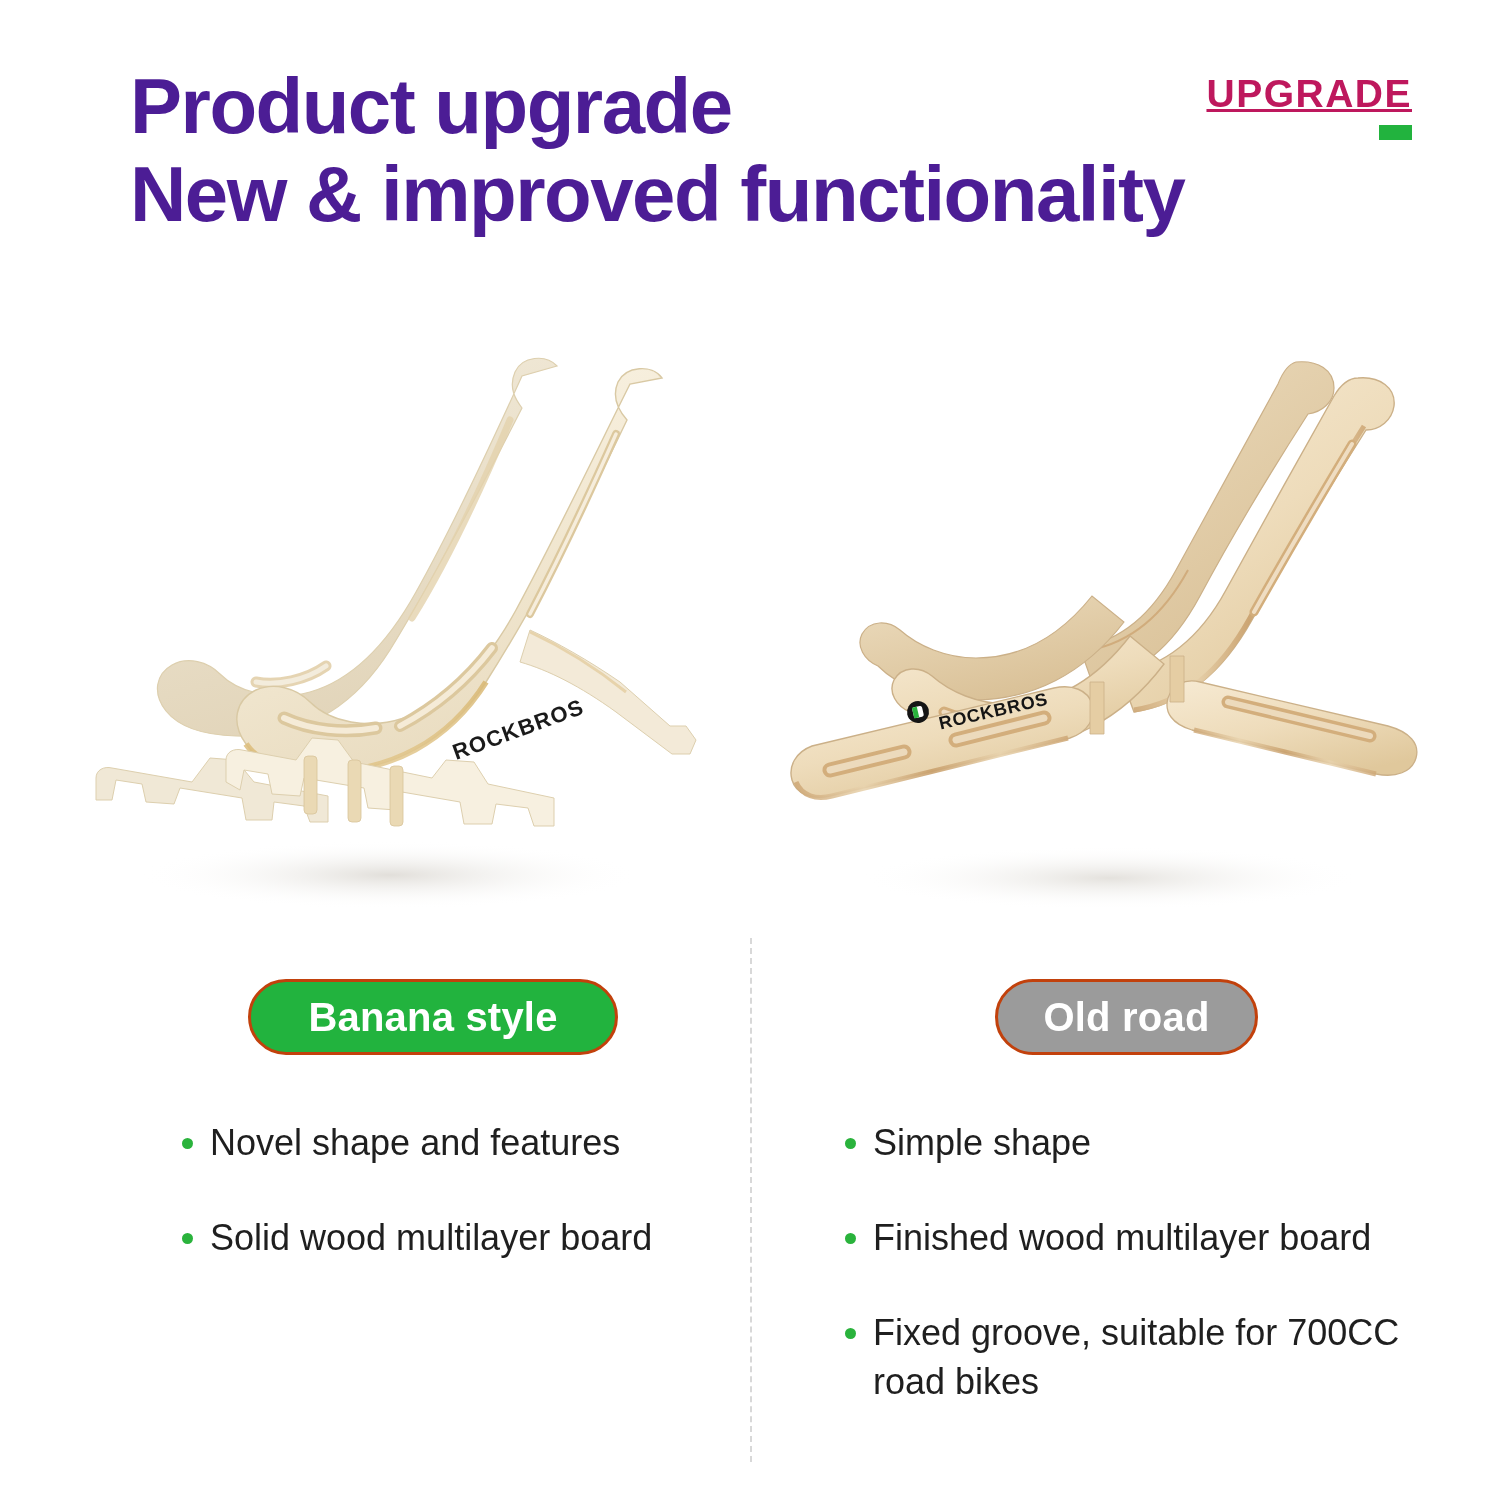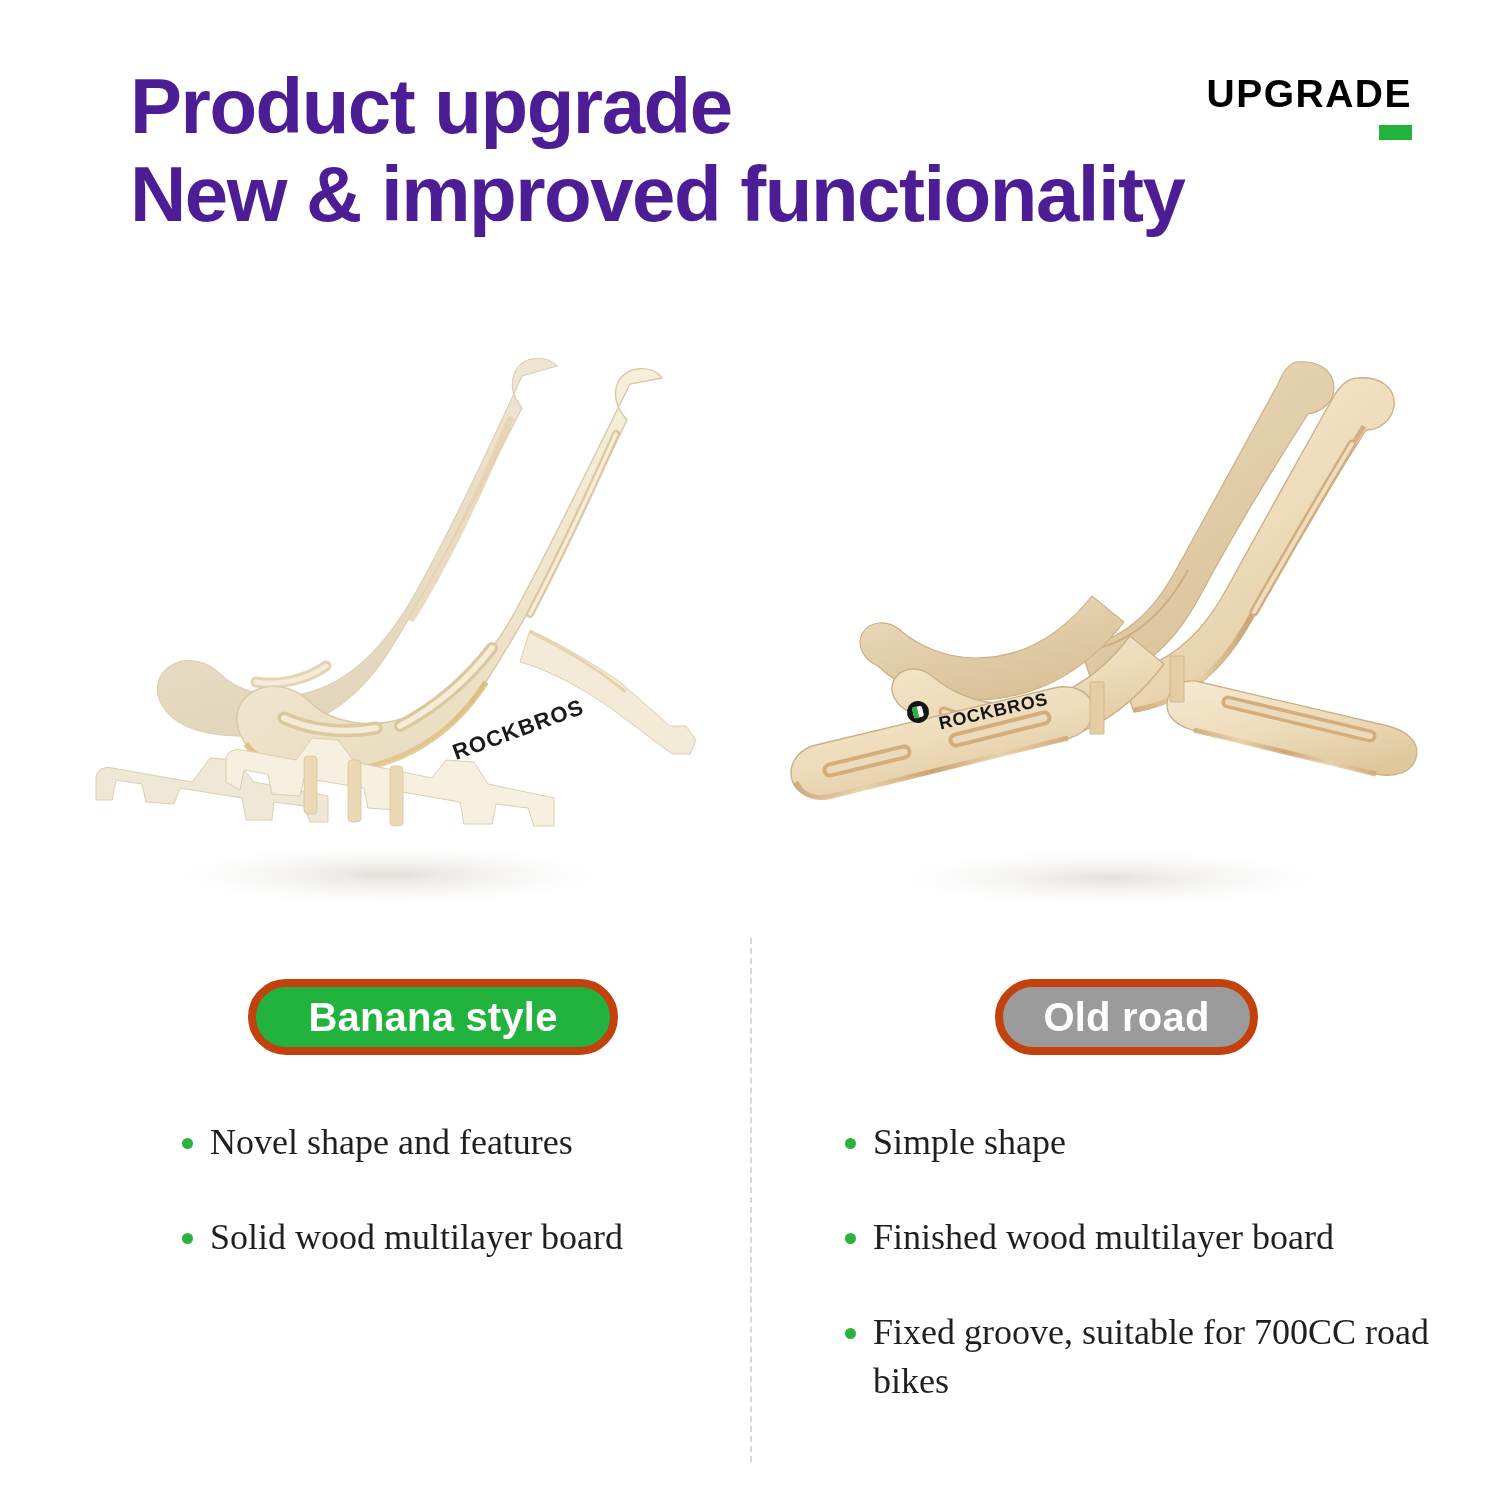--- a/index.html
+++ b/index.html
@@ -37,23 +37,24 @@
 
   .upgrade-badge {
     position: absolute;
     right: 88px;
     top: 72px;
     text-align: right;
   }
   .upgrade-text {
     font-size: 39px;
     font-weight: bold;
-    color: #000000;
+    color: #be185d;
     letter-spacing: 1.5px;
     line-height: 44px;
+    text-decoration: underline;
   }
   .upgrade-bar {
     width: 33px;
     height: 15px;
     background: #22b33e;
     margin-left: auto;
     margin-top: 9px;
   }
 
   
@@ -75,21 +76,21 @@
   .stage.left  { left: 60px;  width: 690px; }
   .stage.right { left: 760px; width: 700px; }
 
   .stage svg { display: block; width: 100%; height: 100%; }
 
   
   .pill {
     position: absolute;
     height: 76px;
     border-radius: 38px;
-    border: 8px solid #c2410c;
+    border: 3px solid #c2410c;
     display: flex;
     align-items: center;
     justify-content: center;
     color: #ffffff;
     font-size: 40px;
     font-weight: bold;
     letter-spacing: 0.2px;
   }
   .pill-banana {
     left: 248px;
@@ -120,21 +121,20 @@
     border-radius: 50%;
     background: #2ab33c;
     flex: 0 0 11px;
     margin-top: 20px;
     margin-right: 17px;
   }
   .feature-text {
     font-size: 36px;
     line-height: 49px;
     color: #1f1f1f;
-    font-family: Liberation Serif, serif;
   }
 </style>
 </head>
 <body>
 
 <div id="page">
 
   <div class="title-block">
     <div class="title-line">Product upgrade</div>
     <div class="title-line">New &amp; improved functionality</div>

